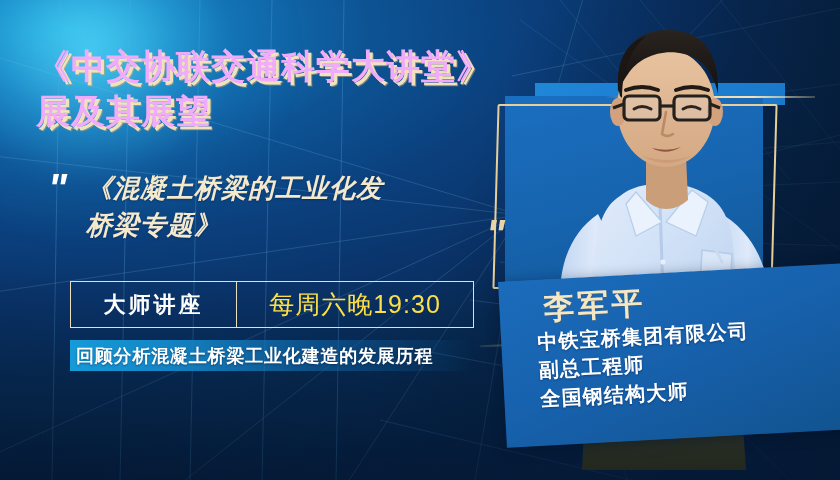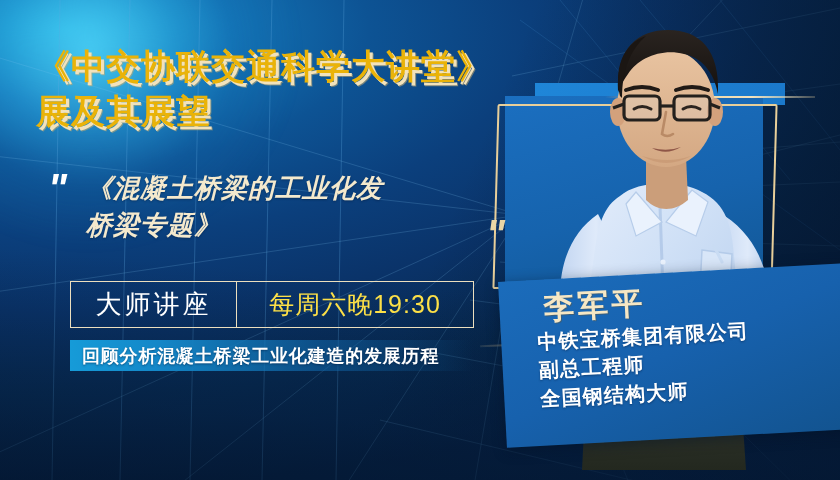--- a/index.html
+++ b/index.html
@@ -83,21 +83,21 @@
   }
   .speaker-lines{
     position:absolute;left:36px;top:48px;
     font-size:20px;font-weight:700;color:#ffffff;letter-spacing:1.2px;line-height:1.42;
     text-shadow:0 1px 2px rgba(0,25,60,.45);
   }
 
   
   .title-wrap{position:absolute;left:36px;top:44px;width:480px;}
   .title-line{
-    font-size:34px;font-weight:800;color:#eab308;letter-spacing:1px;line-height:1.33;
+    font-size:34px;font-weight:800;color:#f0abfc;letter-spacing:1px;line-height:1.33;
     text-shadow:3px 3px 0 #f2e2bb, 4px 4px 0 rgba(200,170,105,.55);
     white-space:nowrap;
   }
 
   .quote-block{position:absolute;left:48px;top:168px;width:470px;height:92px;}
   .qmark{
     position:absolute;font-size:40px;font-weight:800;font-style:italic;
     letter-spacing:-3px;line-height:1;
   }
   .qmark.open{left:0;top:0;color:#ffffff;}
@@ -110,29 +110,29 @@
   }
 
   
   .session-box{
     position:absolute;left:70px;top:281px;width:404px;height:47px;
     border:1.6px solid #ecdfbe;display:flex;align-items:center;
   }
   .session-left{
     width:166px;height:100%;display:flex;align-items:center;justify-content:center;
     border-right:1.6px solid #ecdfbe;
-    font-size:26px;font-weight:400;color:#ffffff;letter-spacing:3px;
+    font-size:22px;font-weight:700;color:#ffffff;letter-spacing:3px;
   }
   .session-right{
     flex:1;display:flex;align-items:center;justify-content:center;
     font-size:25px;font-weight:500;color:#fde047;letter-spacing:1px;
   }
   .tagline{
     position:absolute;left:70px;top:340px;width:404px;height:31px;
-    display:flex;align-items:center;padding-left:12px;
+    display:flex;align-items:center;padding-left:6px;
     background:linear-gradient(90deg,#169bd8 0%,#1487c8 22%,rgba(17,106,175,.55) 62%,rgba(14,84,150,0) 100%);
     font-size:18px;font-weight:700;color:#ffffff;letter-spacing:.8px;
     text-shadow:0 1px 2px rgba(0,25,60,.5);
   }
 </style>
 </head>
 <body>
 
 <div id="poster">
 

